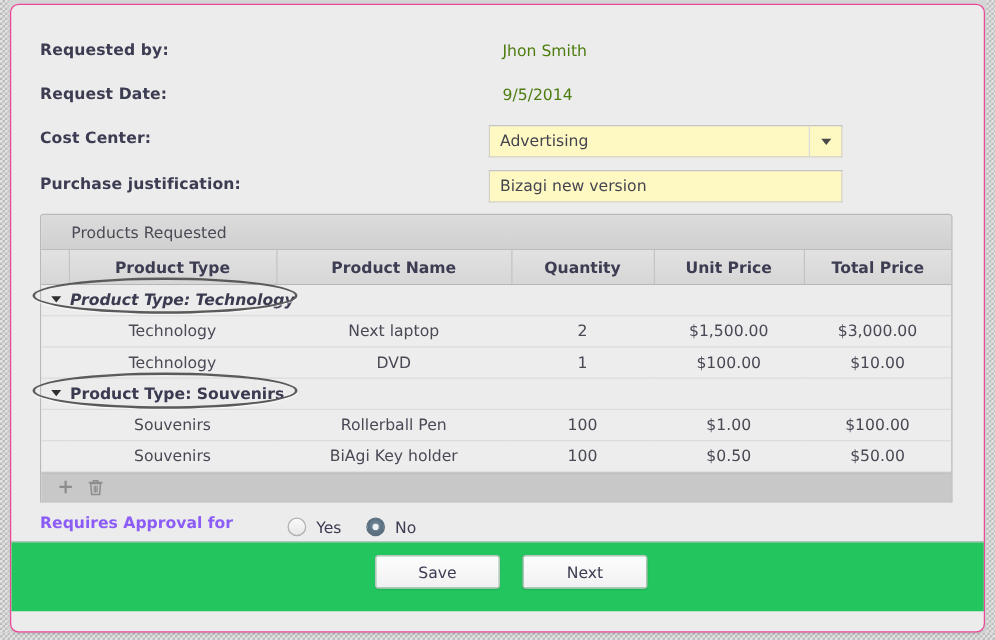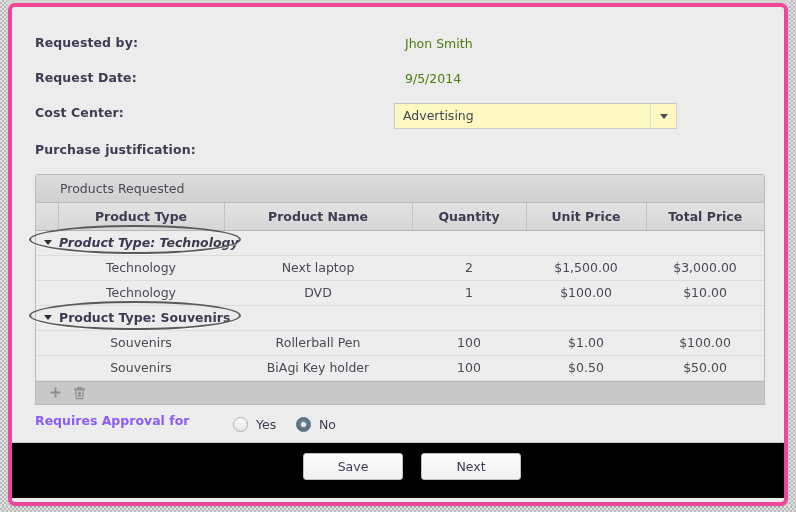--- a/index.html
+++ b/index.html
@@ -31,21 +31,21 @@
   #edge-left   { left: 0;   top: 0; width: 7px;  height: 512px; }
   #edge-right  { right: 0;  top: 0; width: 7px;  height: 512px; }
   #edge-bottom { left: 0; bottom: 0; width: 796px; height: 6px; }
 
   
   #card {
     position: absolute;
     left: 8px; top: 3px;
     width: 780px; height: 503px;
     background: #ececec;
-    border: 4px solid #ec4899;
+    border: 1px solid #ec4899;
     border-radius: 7px;
     box-shadow: 0 1px 2px rgba(0,0,0,.12);
     overflow: hidden;
   }
 
   
   .form-area { position: absolute; left: 0; top: 0; width: 780px; }
 
   .frow { position: absolute; left: 0; width: 780px; height: 30px; }
   .flabel {
@@ -206,23 +206,23 @@
   }
   .radio-text {
     font-size: 12.5px; color: #3c3c52;
     vertical-align: middle;
     margin-left: 8px;
   }
 
   
   #footer {
     position: absolute;
-    left: 0; bottom: 4px;
+    left: 0; bottom: 16px;
     width: 780px; height: 56px;
-    background: #000000;
+    background: #22c55e;
     border-top: 1px solid #c6c6c6;
   }
   .btn {
     position: absolute; top: 10px;
     width: 100px; height: 27px;
     background: linear-gradient(to bottom, #fdfdfd 0%, #f1f1f1 100%);
     border: 1px solid #c2c2c2;
     border-radius: 3px;
     font-size: 12.5px;
     color: #3c3c52;
@@ -261,20 +261,23 @@
         <div class="flabel">Cost Center:</div>
         <div class="finput fselect" style="top:-2px;">
           <span>Advertising</span>
           <span class="sep"></span>
           <span class="caret"></span>
         </div>
       </div>
 
       <div class="frow" style="top:135px;">
         <div class="flabel">Purchase justification:</div>
+        <div class="finput" style="top:-3px;">
+          <span>Bizagi new version</span>
+        </div>
       </div>
     </div>
 
     <div id="grid">
 
       <div id="grid-title">Products Requested</div>
 
       <table class="gt">
         <colgroup>
           <col class="col-arrow">

